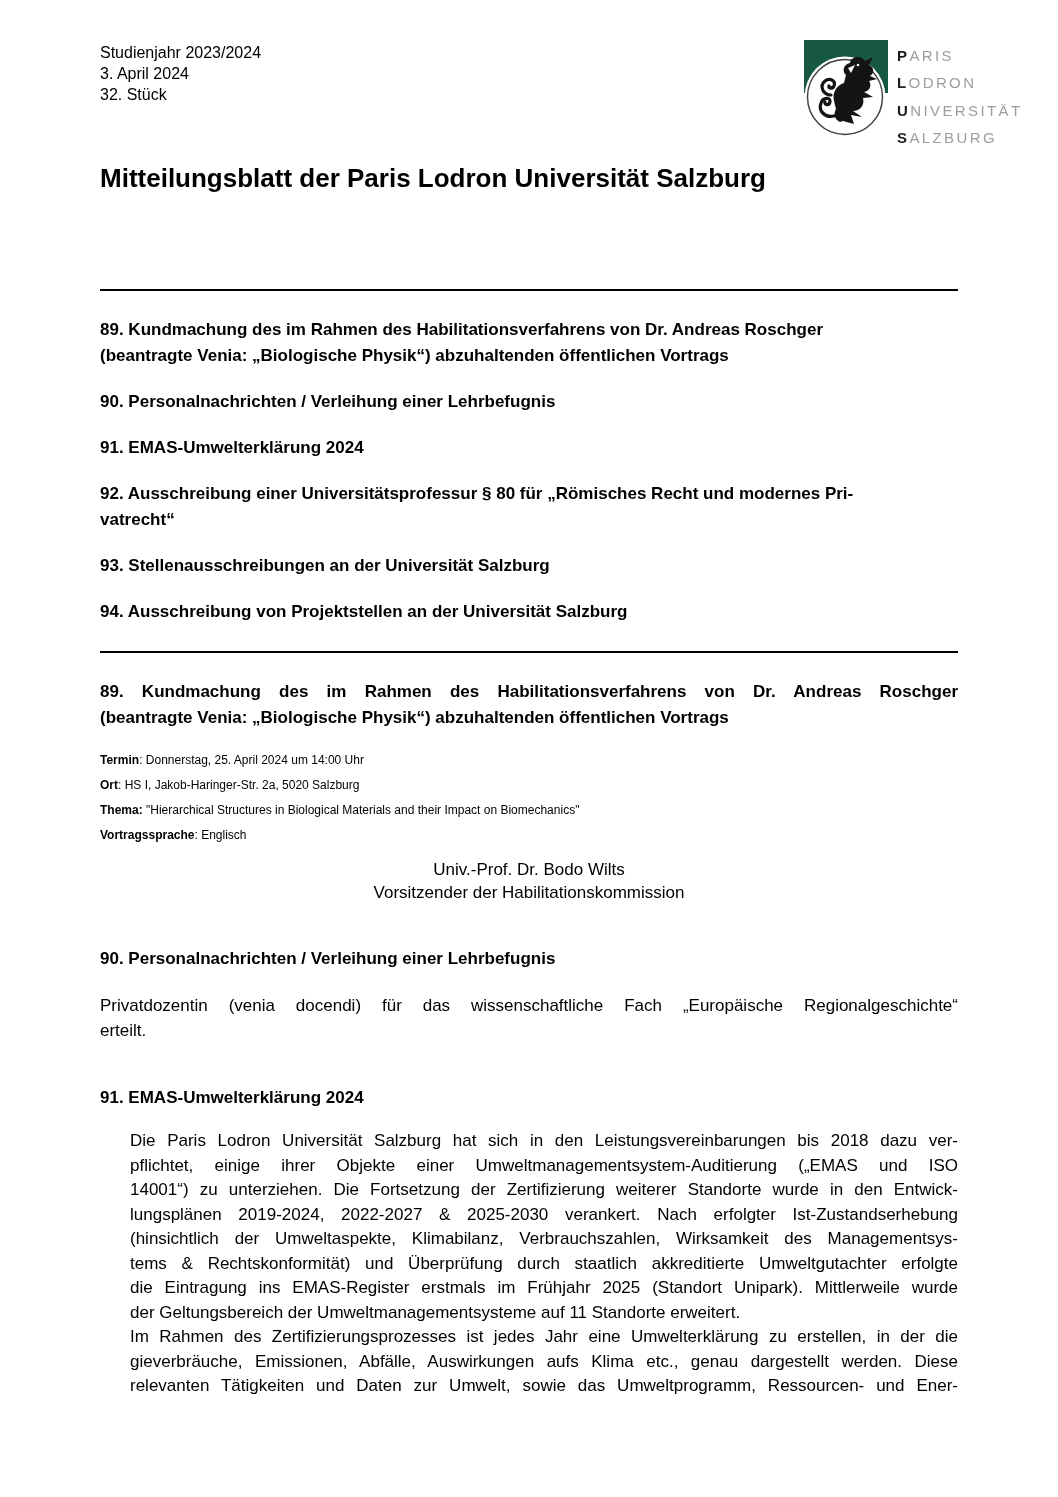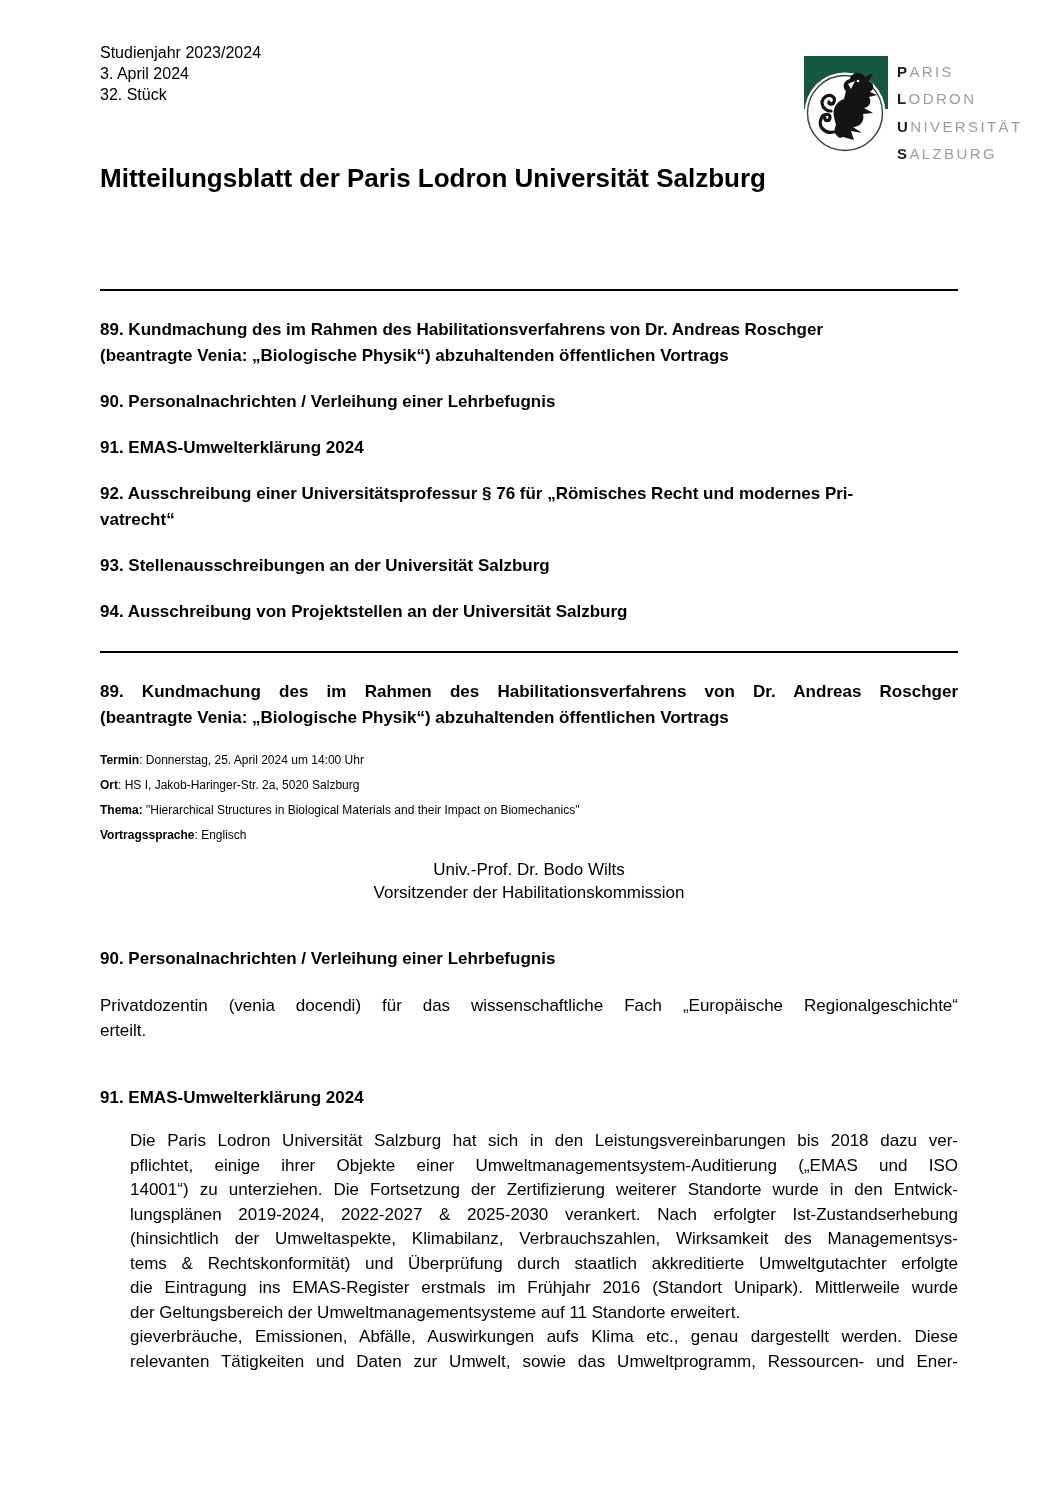--- a/index.html
+++ b/index.html
@@ -8,21 +8,21 @@
   body {
     width: 1058px; height: 1497px;
     background: #ffffff; color: #000;
     font-family: "Liberation Sans", "DejaVu Sans", sans-serif;
     position: relative; overflow: hidden;
   }
   .content { padding: 12px 100px; }
 
   .masthead-info { padding-top: 30px; font-size: 16px; line-height: 21px; }
 
-  .logo { position: absolute; top: 56px; left: 804px; display: flex; align-items: flex-start; }
+  .logo { position: absolute; top: 40px; left: 804px; display: flex; align-items: flex-start; }
   .crest { display: block; }
   .wordmark { margin-left: 9px; margin-top: 2px; font-size: 15px; line-height: 27.4px; letter-spacing: 2.4px; font-weight: bold; white-space: nowrap; }
   .wm-initial { color: var(--logo-black, #1d1d1b); }
   .wm-rest { color: var(--logo-gray, #9b9da0); font-weight: normal; }
 
   .title { font-size: 26px; font-weight: bold; line-height: 31px; margin: 58px 0 12px 0; }
 
   .rule { height: 2px; background: #000; margin: 0; }
   .rule-top { margin-top: 95px; }
   .rule-mid { margin-top: 26px; }
@@ -89,21 +89,21 @@
         <div class="line"><span>89. Kundmachung des im Rahmen des Habilitationsverfahrens von Dr. Andreas Roschger</span></div>
         <div class="line"><span>(beantragte Venia: „Biologische Physik“) abzuhaltenden öffentlichen Vortrags</span></div>
       </div>
       <div class="toc-entry">
         <div class="line"><span>90. Personalnachrichten / Verleihung einer Lehrbefugnis</span></div>
       </div>
       <div class="toc-entry">
         <div class="line"><span>91. EMAS-Umwelterklärung 2024</span></div>
       </div>
       <div class="toc-entry">
-        <div class="line"><span>92. Ausschreibung einer Universitätsprofessur § 76 für „Römisches Recht und modernes Pri-</span></div>
+        <div class="line"><span>92. Ausschreibung einer Universitätsprofessur § 80 für „Römisches Recht und modernes Pri-</span></div>
         <div class="line"><span>vatrecht“</span></div>
       </div>
       <div class="toc-entry">
         <div class="line"><span>93. Stellenausschreibungen an der Universität Salzburg</span></div>
       </div>
       <div class="toc-entry">
         <div class="line"><span>94. Ausschreibung von Projektstellen an der Universität Salzburg</span></div>
       </div>
     </nav>
 
@@ -136,20 +136,21 @@
 
   <section>
     <h2 class="sec-h mt-s91">91. EMAS-Umwelterklärung 2024</h2>
     <div class="para para-91">
         <div class="line stretch"><span>Die Paris Lodron Universität Salzburg hat sich in den Leistungsvereinbarungen bis 2018 dazu ver-</span></div>
         <div class="line stretch"><span>pflichtet, einige ihrer Objekte einer Umweltmanagementsystem-Auditierung („EMAS und ISO</span></div>
         <div class="line stretch"><span>14001“) zu unterziehen. Die Fortsetzung der Zertifizierung weiterer Standorte wurde in den Entwick-</span></div>
         <div class="line stretch"><span>lungsplänen 2019-2024, 2022-2027 &amp; 2025-2030 verankert. Nach erfolgter Ist-Zustandserhebung</span></div>
         <div class="line stretch"><span>(hinsichtlich der Umweltaspekte, Klimabilanz, Verbrauchszahlen, Wirksamkeit des Managementsys-</span></div>
         <div class="line stretch"><span>tems &amp; Rechtskonformität) und Überprüfung durch staatlich akkreditierte Umweltgutachter erfolgte</span></div>
-        <div class="line stretch"><span>die Eintragung ins EMAS-Register erstmals im Frühjahr 2016 (Standort Unipark). Mittlerweile wurde</span></div>
+        <div class="line stretch"><span>die Eintragung ins EMAS-Register erstmals im Frühjahr 2025 (Standort Unipark). Mittlerweile wurde</span></div>
         <div class="line"><span>der Geltungsbereich der Umweltmanagementsysteme auf 11 Standorte erweitert.</span></div>
+        <div class="line stretch"><span>Im Rahmen des Zertifizierungsprozesses ist jedes Jahr eine Umwelterklärung zu erstellen, in der die</span></div>
         <div class="line stretch"><span>gieverbräuche, Emissionen, Abfälle, Auswirkungen aufs Klima etc., genau dargestellt werden. Diese</span></div>
         <div class="line stretch"><span>relevanten Tätigkeiten und Daten zur Umwelt, sowie das Umweltprogramm, Ressourcen- und Ener-</span></div>
       </div>
   </section>
 
 </div>
 
 </body></html>

